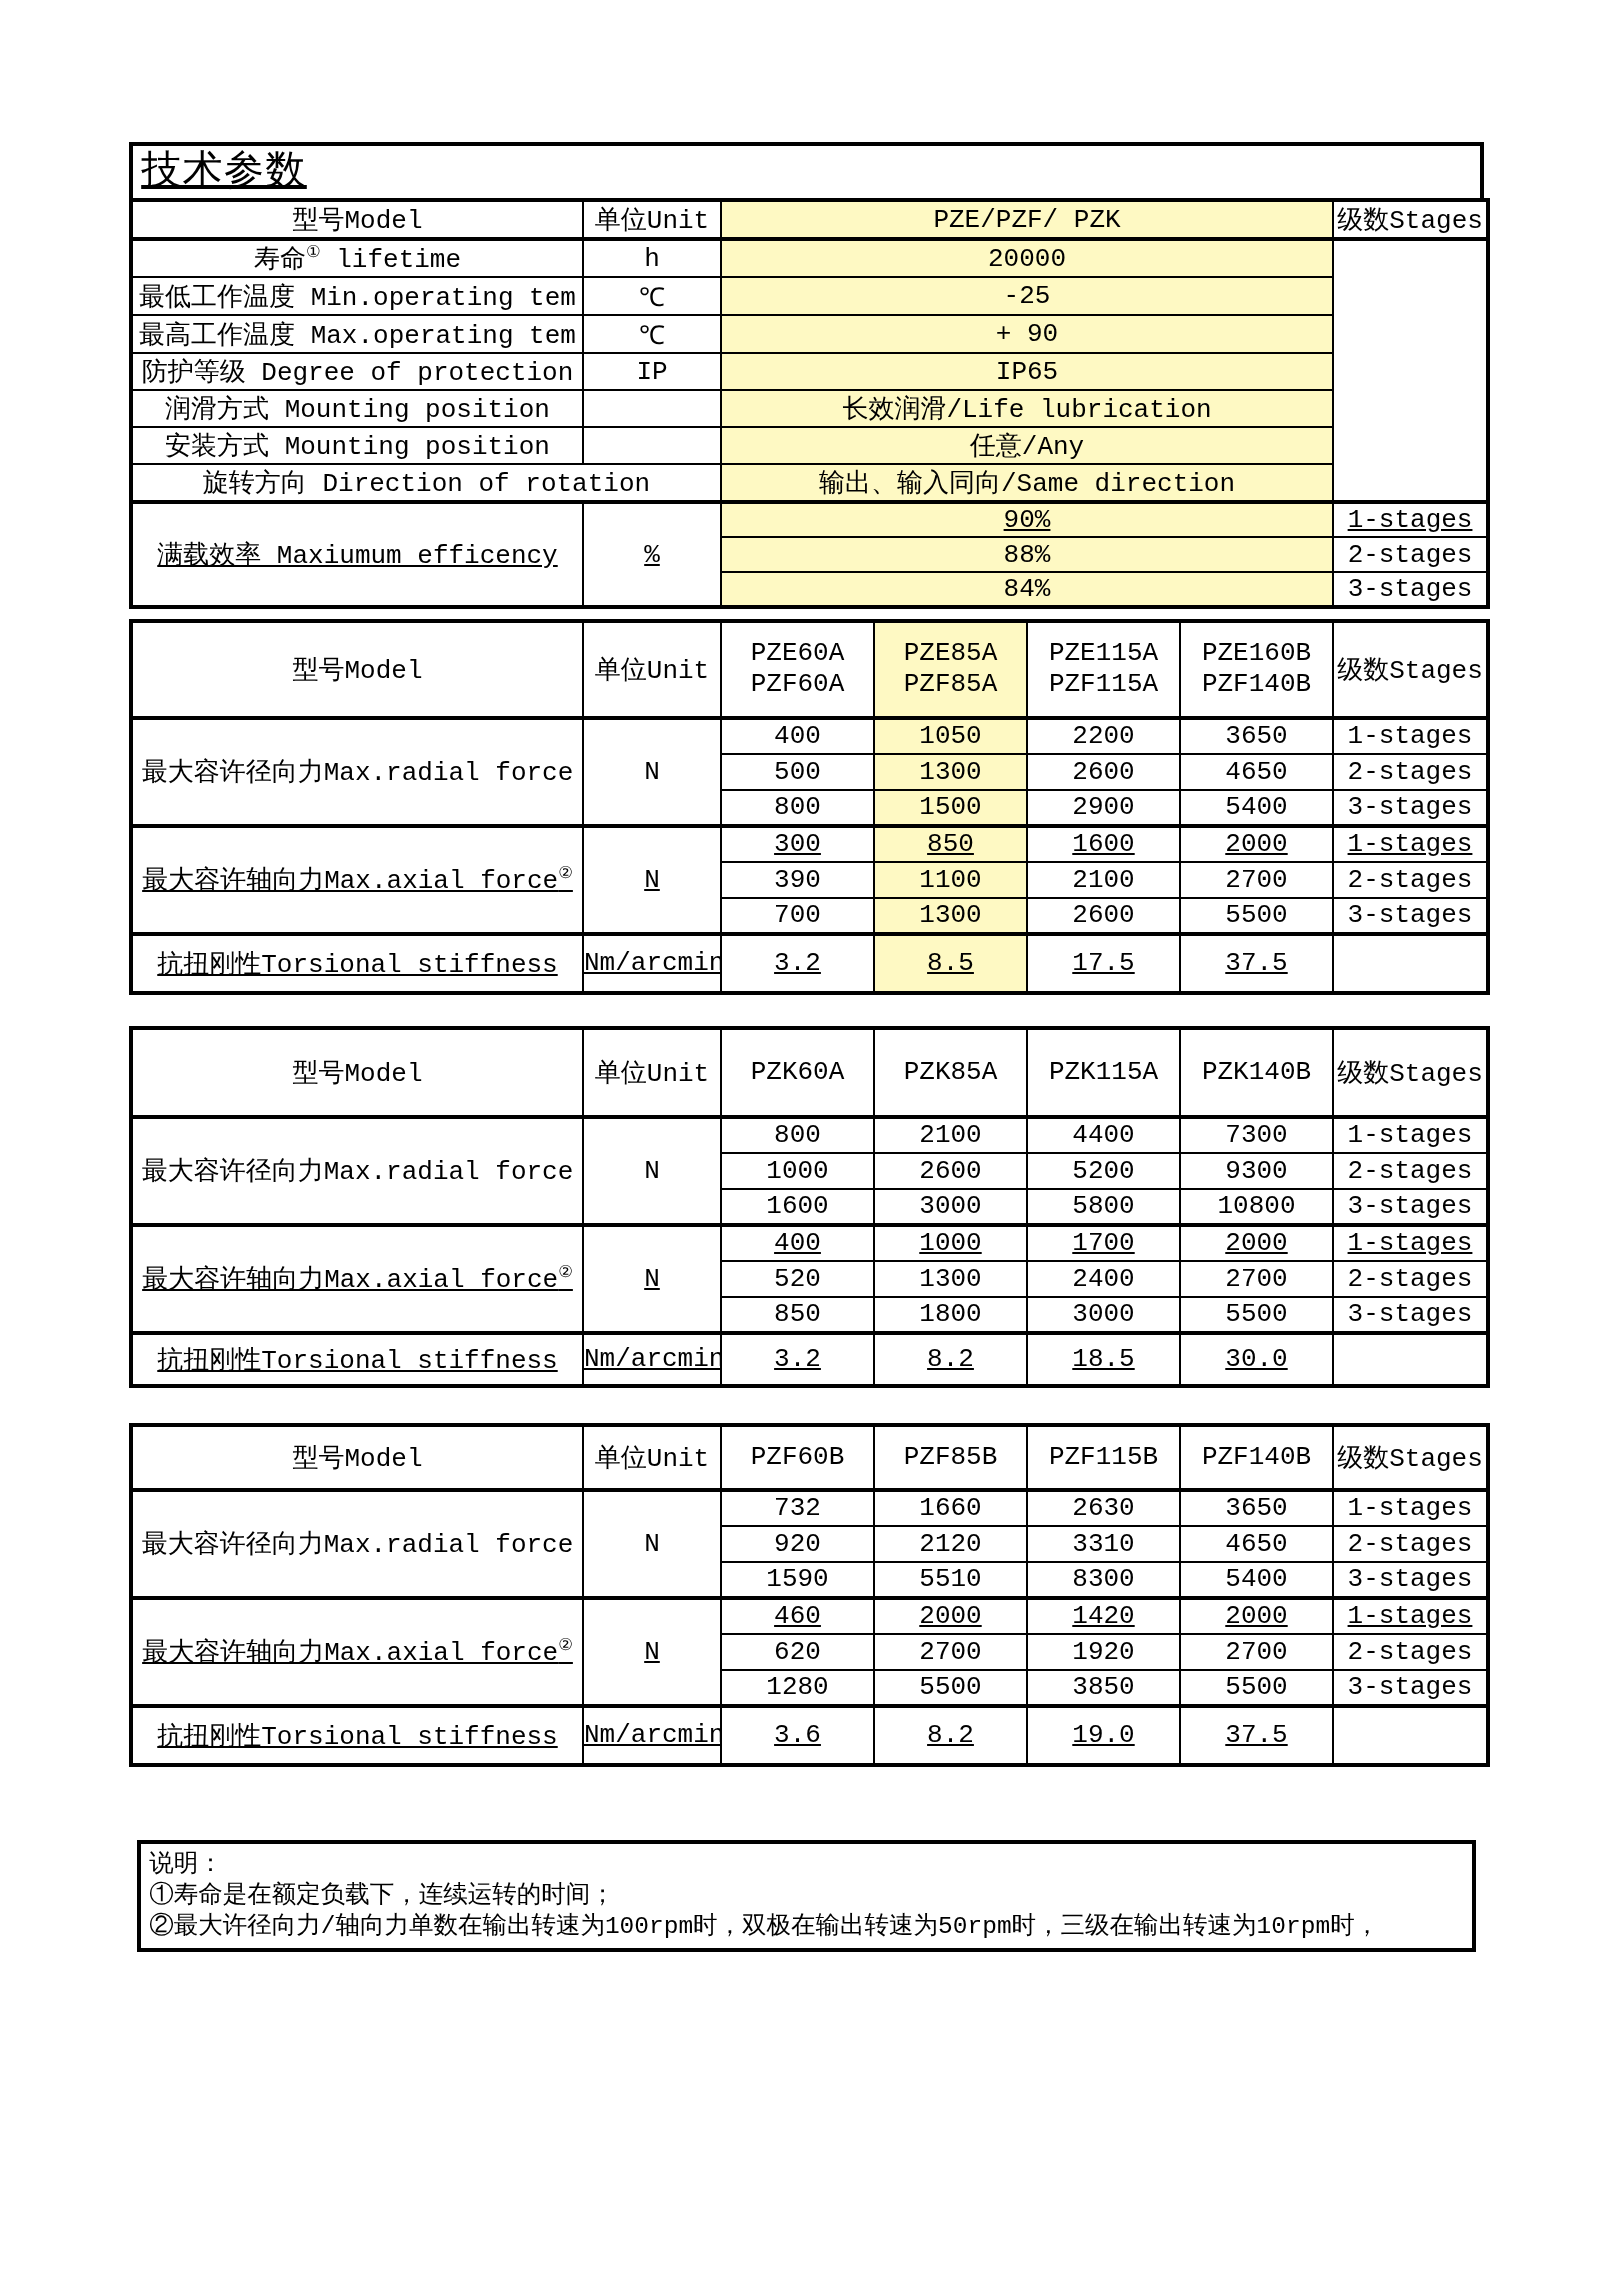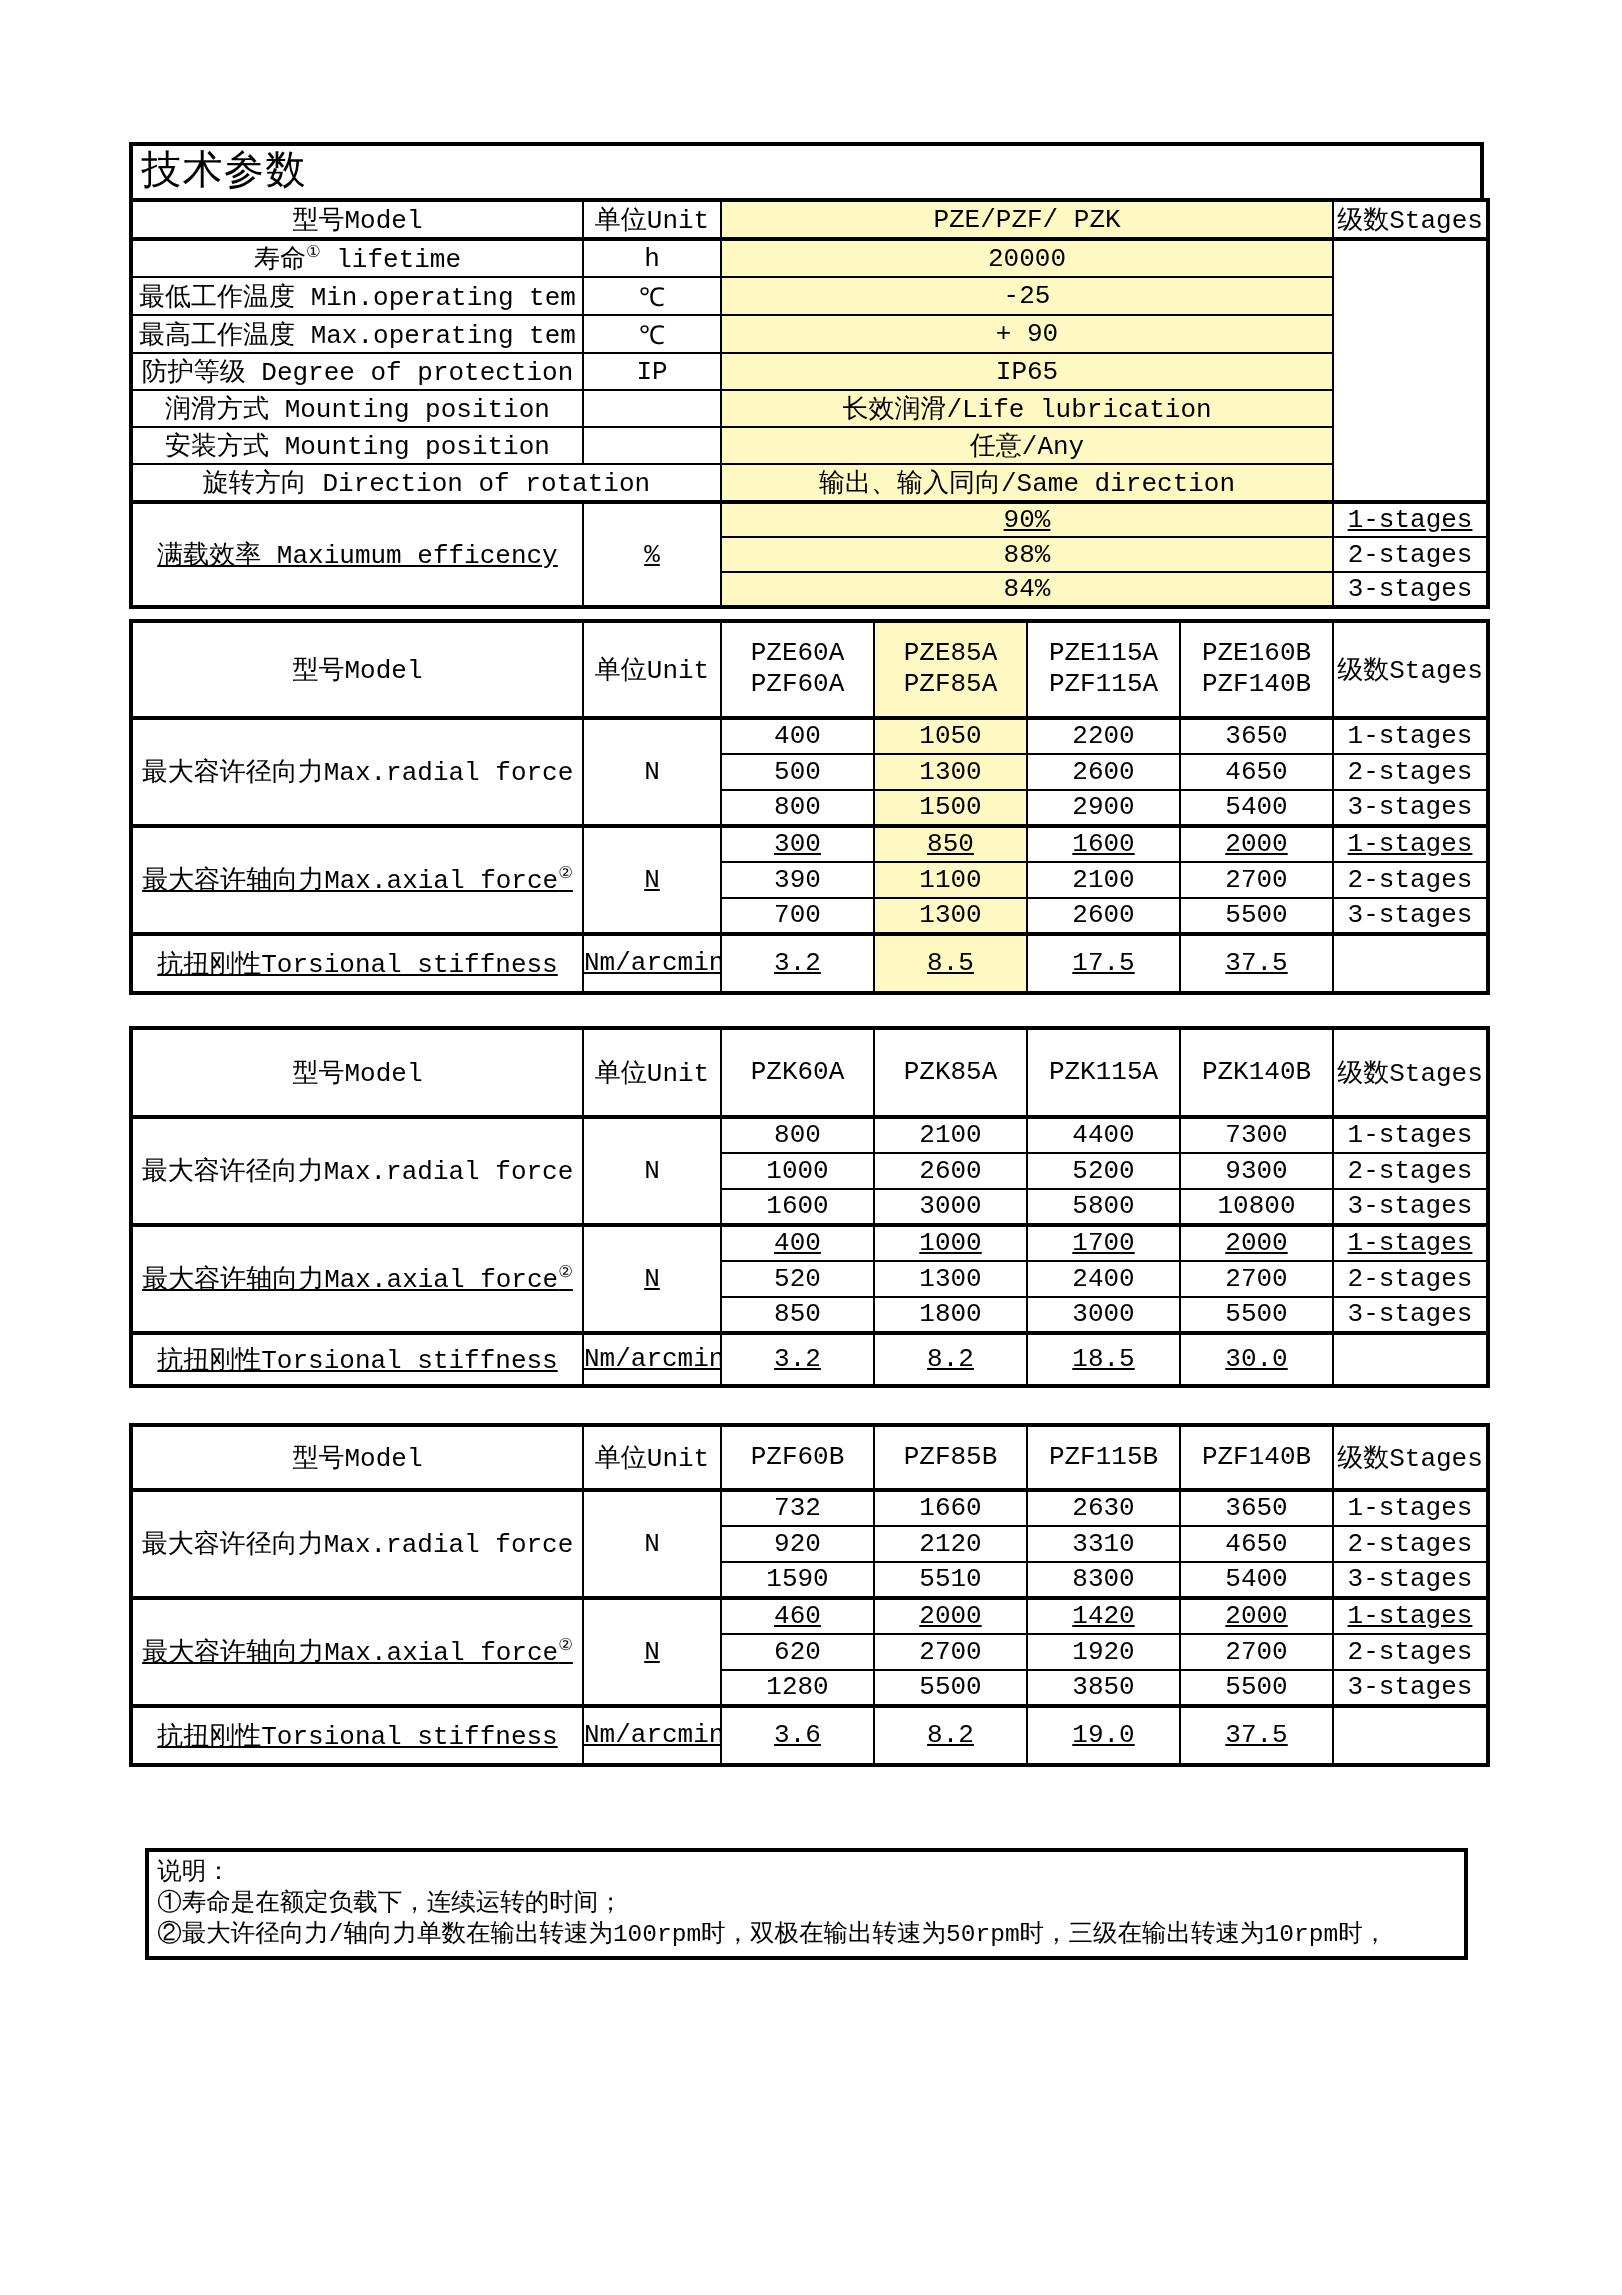--- a/index.html
+++ b/index.html
@@ -1,33 +1,33 @@
 <!DOCTYPE html>
 <html style="font-size:11px"><head>
 <meta charset="utf-8">
 <style>
   html,body{margin:0;padding:0;background:#ffffff;}
   body{width:1623px;height:2295px;font-family:"Liberation Mono","DejaVu Sans Mono",monospace;color:#000;}
   .page{position:relative;width:1623px;height:2295px;overflow:hidden;background:#fff;}
   .content{position:absolute;left:129px;top:142px;width:1355px;}
   .titlebox{box-sizing:border-box;border:4.8px solid #000;border-bottom:none;height:56px;line-height:53px;
-    font-size:40px;padding-left:8.2px;letter-spacing:1.4px;}
+    font-size:40px;padding-left:8.2px;letter-spacing:1.4px;text-decoration:underline;}
   table.t{border-collapse:collapse;table-layout:fixed;width:1355px;border:4.8px solid #000;}
   table.t td{border:2.7px solid #000;text-align:center;vertical-align:middle;font-size:26px;
     padding:0;overflow:hidden;white-space:nowrap;}
   tr.hdr td{border-bottom-width:4.8px;}
   tr.tt td{border-top-width:4.8px;text-decoration:underline;}
   td.sh{background:#fef9c3;}
   .h55{height:37px}.h54{height:37px}.h51{height:35px}.h53{height:36px}
   .hH2{height:97px}.hH3{height:89px}.hH4{height:65px}
   .hS2{height:59px}.hS3{height:53px}.hS4{height:59px}
   .m2{line-height:31px;}
   sup{font-size:16.4px;vertical-align:super;line-height:0;}
   .gap14{height:9.5px}.gap45{height:31px}.gap51{height:35px}.gap95{height:65px}
-  .notes{box-sizing:border-box;border:4.8px solid #000;padding:5.5px 8.2px;margin:16px;}
+  .notes{box-sizing:border-box;border:4.8px solid #000;padding:5.5px 8.2px;margin:8px;}
   .notes .ln{font-size:24.5px;line-height:31px;white-space:nowrap;overflow:hidden;text-align:left;}
 </style>
 </head>
 <body>
 
 <div class="page">
 <div class="content">
 
   <div class="titlebox">技术参数</div>
 

